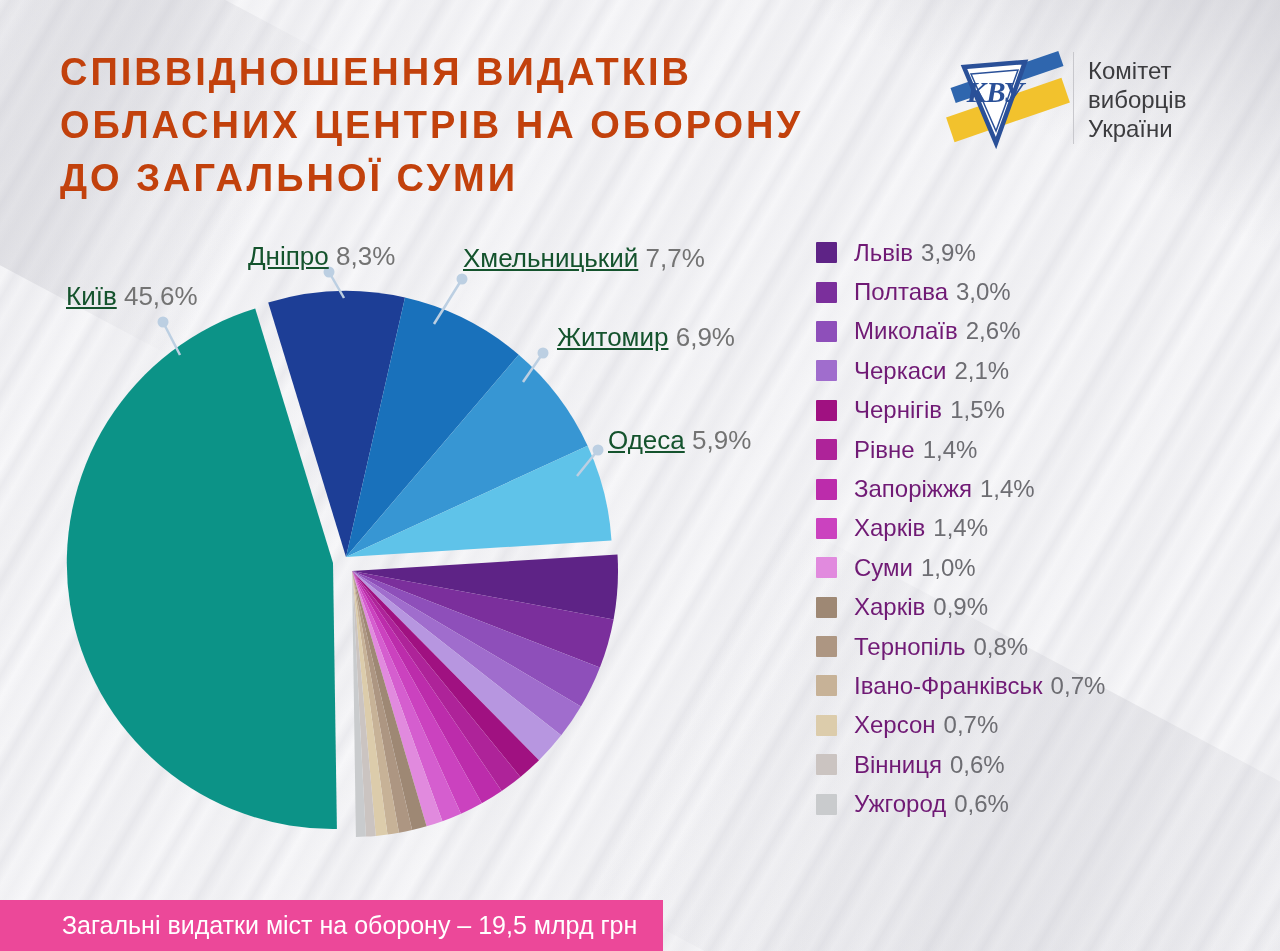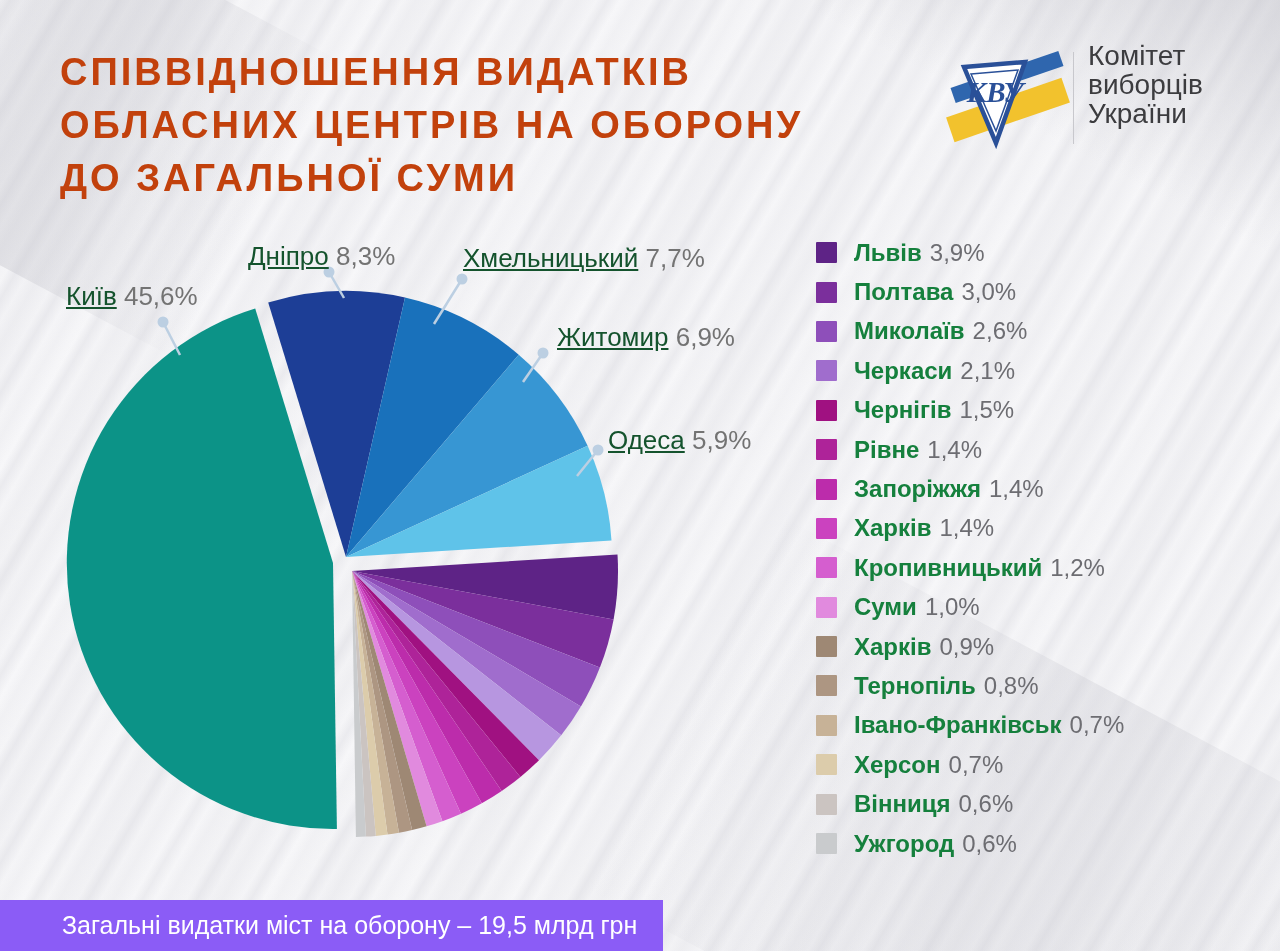--- a/index.html
+++ b/index.html
@@ -29,37 +29,37 @@
     background:linear-gradient(to right, rgba(196,196,204,0), rgba(196,196,204,.30), rgba(196,196,204,0)); }
   
   .title {
     position:absolute; left:60px; top:46px;
     font-size:38px; font-weight:bold; letter-spacing:3px;
     line-height:53px; color:#c2410c; white-space:nowrap;
   }
   
   .logo-art { position:absolute; left:945px; top:40px; width:130px; height:115px; }
   .logo-divider { position:absolute; left:1073px; top:52px; width:1px; height:92px; background:#c8c8cd; }
-  .logo-text { position:absolute; left:1088px; top:41px; font-size:28px; line-height:29px; color:#3c3c3f; }
+  .logo-text { position:absolute; left:1088px; top:56px; font-size:24px; line-height:29px; color:#3c3c3f; }
   
   #pie-svg { position:absolute; left:0; top:0; }
   
   .callout-label { position:absolute; font-size:26px; white-space:nowrap; }
   .callout-label .city { color:#14532d;text-decoration:underline; }
   .callout-label .pct  { color:#737373; }
   
   .legend { position:absolute; left:816px; top:233px; }
   .legend-row { display:flex; align-items:center; height:39.4px; }
   .legend-swatch { width:21px; height:21px; margin-right:17px; flex:none; border-radius:1px; }
-  .legend-name { font-size:24px; color:#15803d; white-space:nowrap;font-weight:bold; }
+  .legend-name { font-size:24px; color:#701a75; white-space:nowrap; }
   .legend-pct  { font-size:24px; color:#6d6d72; margin-left:8px; white-space:nowrap; }
   
   .footer-banner {
     position:absolute; left:0; top:900px; width:663px; height:51px;
-    background:#8b5cf6; color:#ffffff; font-size:25px;
+    background:#ec4899; color:#ffffff; font-size:25px;
     display:flex; align-items:center; padding-left:62px; box-sizing:border-box;
     white-space:nowrap;
   }
 </style>
 </head>
 <body>
 
 <div class="bg-texture"></div>
 <div class="streak streak-tl"></div>
 <div class="streak streak-tr"></div>
@@ -176,25 +176,20 @@
       <span class="legend-swatch" style="background: rgb(188, 44, 171);"></span>
       <span class="legend-name">Запоріжжя</span>
       <span class="legend-pct">1,4%</span>
     </div>
     <div class="legend-row">
       <span class="legend-swatch" style="background: rgb(203, 66, 191);"></span>
       <span class="legend-name">Харків</span>
       <span class="legend-pct">1,4%</span>
     </div>
     <div class="legend-row">
-      <span class="legend-swatch" style="background: rgb(213, 94, 207);"></span>
-      <span class="legend-name">Кропивницький</span>
-      <span class="legend-pct">1,2%</span>
-    </div>
-    <div class="legend-row">
       <span class="legend-swatch" style="background: rgb(225, 138, 222);"></span>
       <span class="legend-name">Суми</span>
       <span class="legend-pct">1,0%</span>
     </div>
     <div class="legend-row">
       <span class="legend-swatch" style="background: rgb(158, 136, 116);"></span>
       <span class="legend-name">Харків</span>
       <span class="legend-pct">0,9%</span>
     </div>
     <div class="legend-row">

